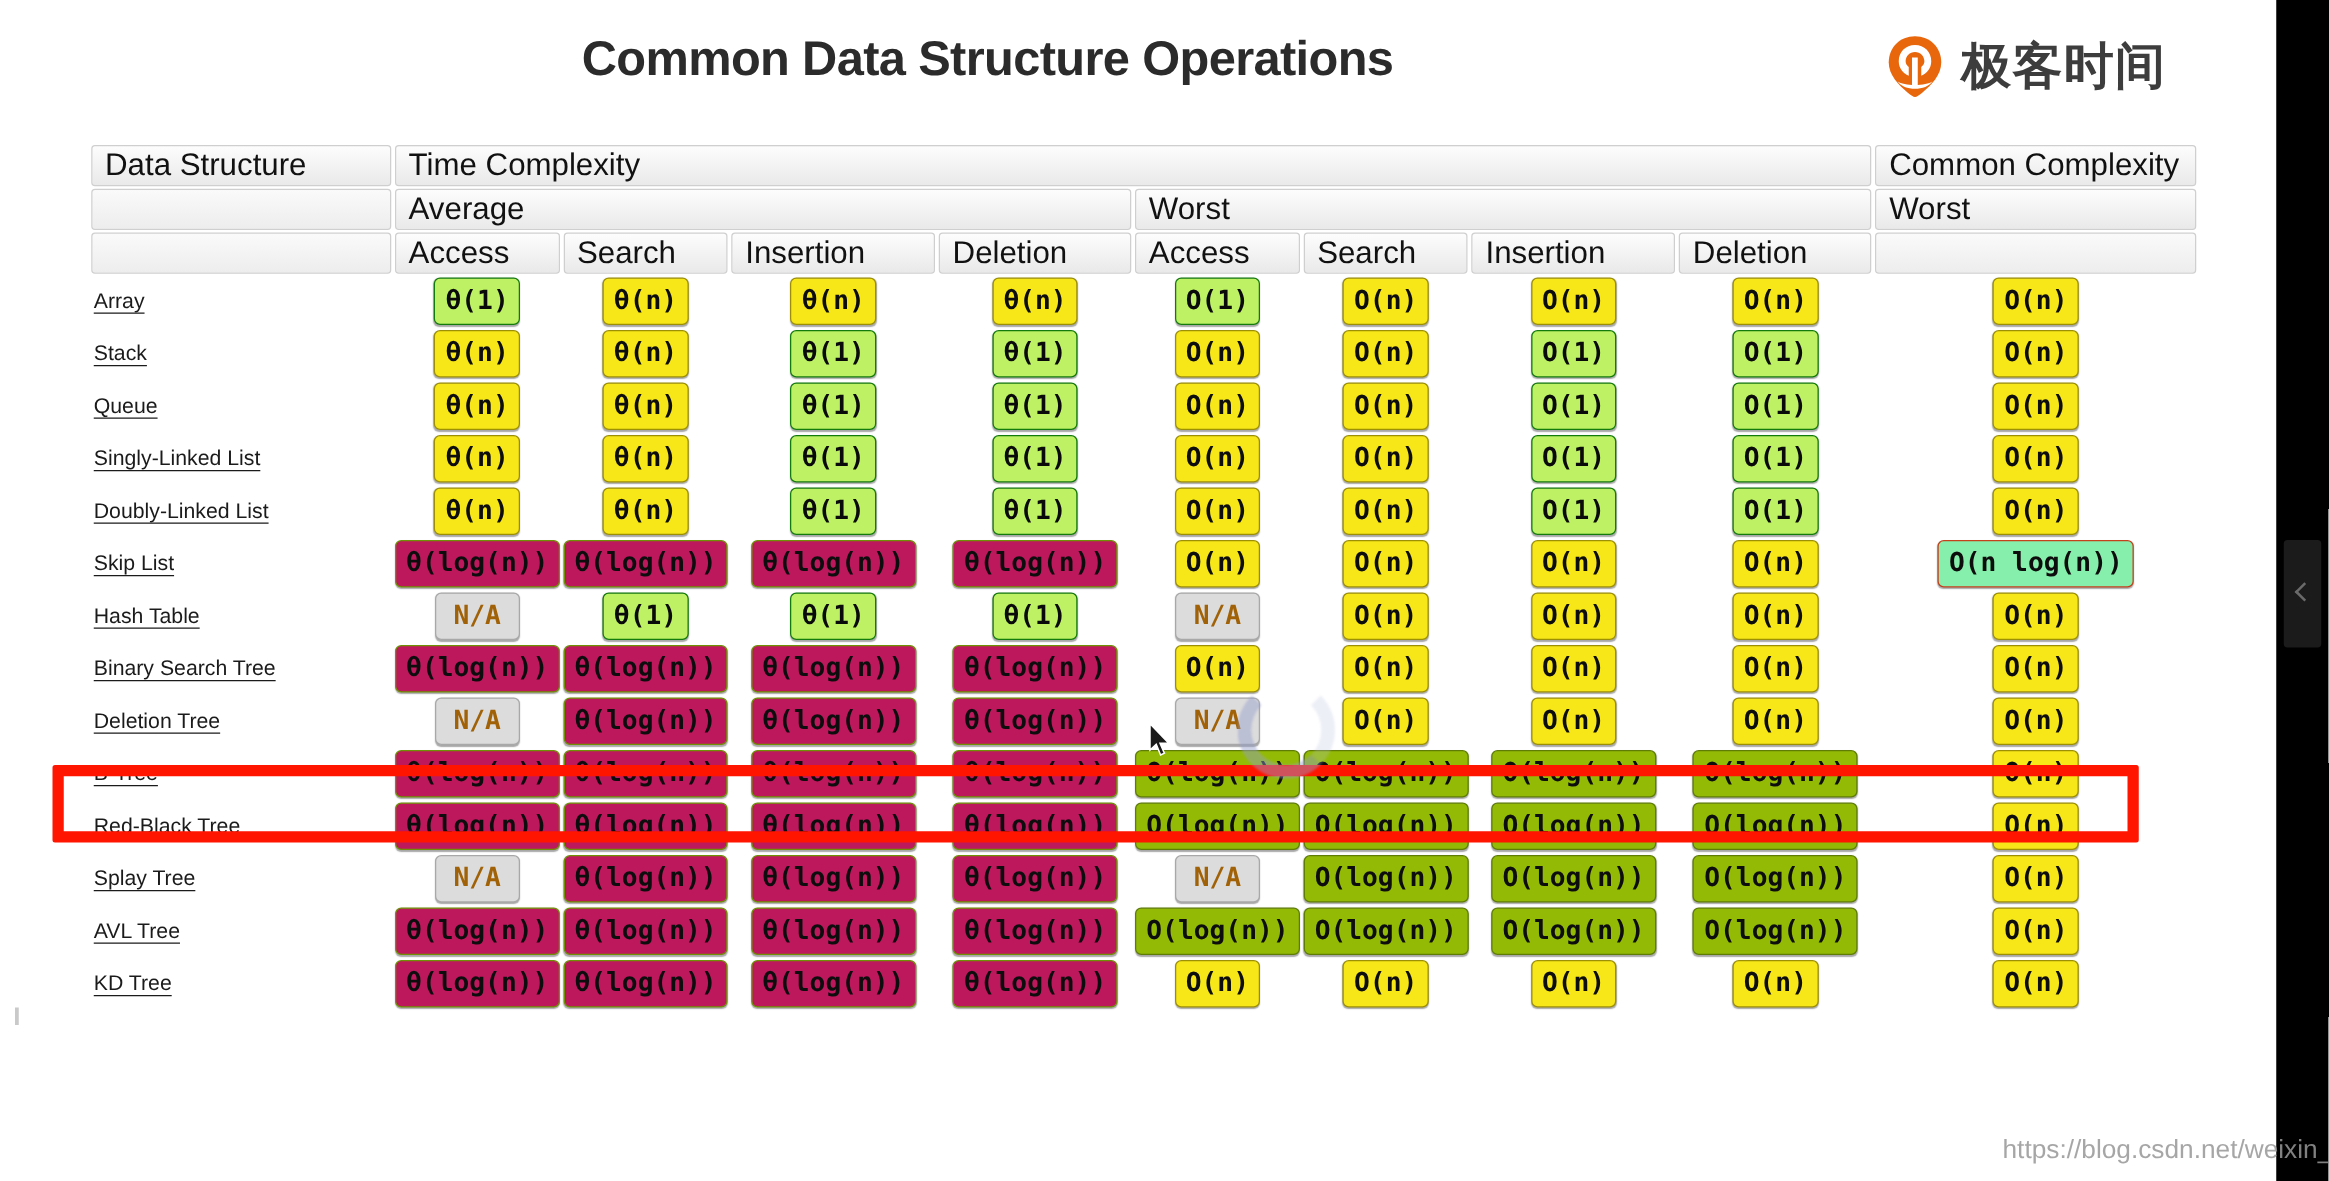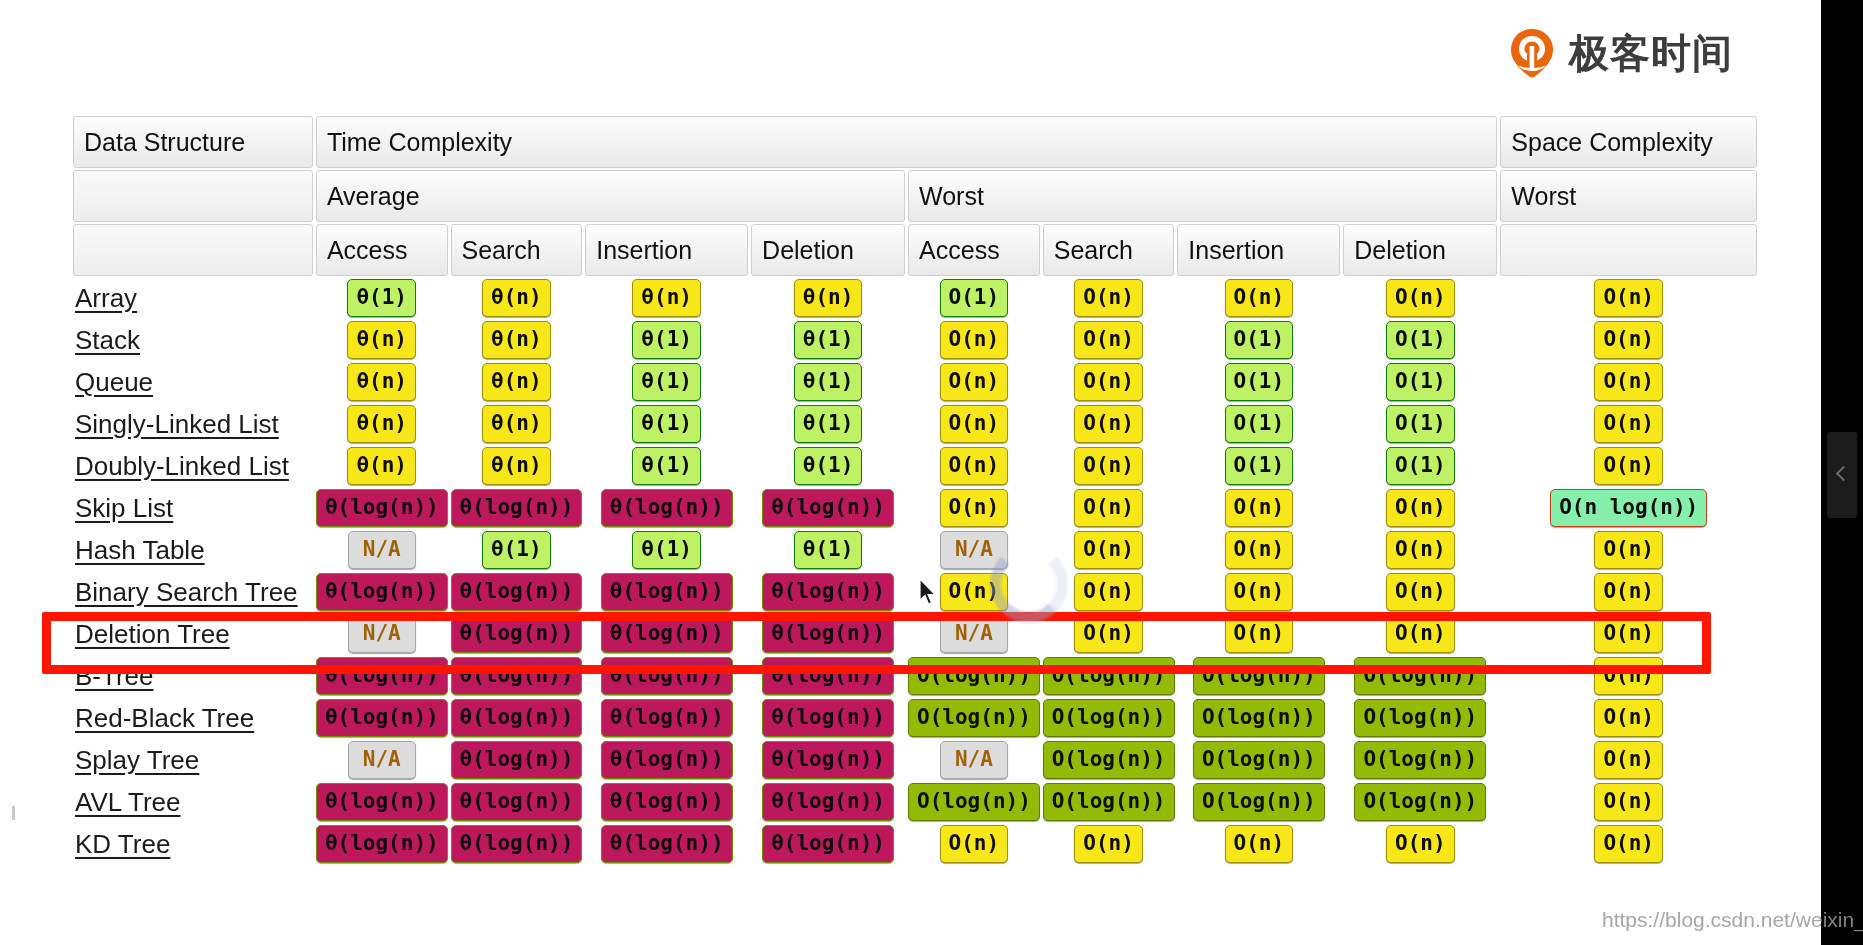--- a/index.html
+++ b/index.html
@@ -85,33 +85,33 @@
     border-collapse: separate;
     border-spacing: 3px 2px;
     table-layout: fixed;
   }
   #tbl td, #tbl th { padding: 0; }
 
   .hcell {
     background: linear-gradient(to bottom, #fdfdfd 0%, #f3f3f3 50%, #e9e9e9 100%);
     border: 1px solid #cfcfcf;
     border-radius: 3px;
-    height: 52px;
+    height: 33px;
     font-size: 25px;
     color: #111;
     text-align: left;
     padding: 0 10px !important;
     font-weight: normal;
     white-space: nowrap;
     overflow: hidden;
   }
   .hcell.blank { background: linear-gradient(to bottom, #fafafa, #ededed); }
 
   .rowname {
-    font-size: 26px;
+    font-size: 17px;
     color: #1b1b1b;
     text-align: left;
     white-space: nowrap;
     padding-left: 2px !important;
     text-decoration: underline;
     text-underline-offset: 4px;
     height: 40px;
   }
 
   .cell { text-align: center; height: 40px; }
@@ -166,20 +166,21 @@
     color: rgba(150,150,150,0.85);
     white-space: nowrap;
     font-family: "Liberation Sans", sans-serif;
   }
 </style>
 </head>
 <body>
 
 <div id="screen">
 
+  <div class="page-title">Common Data Structure Operations</div>
 
   <div class="brand">
     <svg class="brand-mark" viewBox="0 0 54 54">
       <path d="M27 3 C15 3 6 12 6 24 C6 34 14 42 21 48 C24 50.5 25.5 51.5 27 51.5 C28.5 51.5 30 50.5 33 48 C40 42 48 34 48 24 C48 12 39 3 27 3 Z" fill="#e8660c"></path>
       <path d="M27 10 C19.5 10 14 15.5 14 23 C14 28.5 17.5 33 22 34.5 L22 27.5 C20.5 26.5 19.5 24.9 19.5 23 C19.5 18.7 22.8 15.5 27 15.5 C31.2 15.5 34.5 18.7 34.5 23 C34.5 24.9 33.5 26.5 32 27.5 L32 34.5 C36.5 33 40 28.5 40 23 C40 15.5 34.5 10 27 10 Z" fill="#ffffff"></path>
       <rect x="24.6" y="20" width="4.6" height="22" fill="#ffffff"></rect>
       <path d="M13 39 C18 47 36 47 41 39 C36 43 18 43 13 39 Z" fill="#ffffff"></path>
     </svg>
     <span class="brand-text">极客时间</span>
   </div>
@@ -194,21 +195,21 @@
       <col style="width:118px">
         <col style="width:118px">
         <col style="width:146px">
         <col style="width:138px">
       <col style="width:230px">
     </colgroup>
     <thead>
       <tr>
         <th class="hcell">Data Structure</th>
         <th class="hcell" colspan="8">Time Complexity</th>
-        <th class="hcell">Space Complexity</th>
+        <th class="hcell">Common Complexity</th>
       </tr>
       <tr>
         <th class="hcell blank"></th>
         <th class="hcell" colspan="4">Average</th>
         <th class="hcell" colspan="4">Worst</th>
         <th class="hcell">Worst</th>
       </tr>
       <tr>
         <th class="hcell blank"></th>
         <th class="hcell">Access</th>

